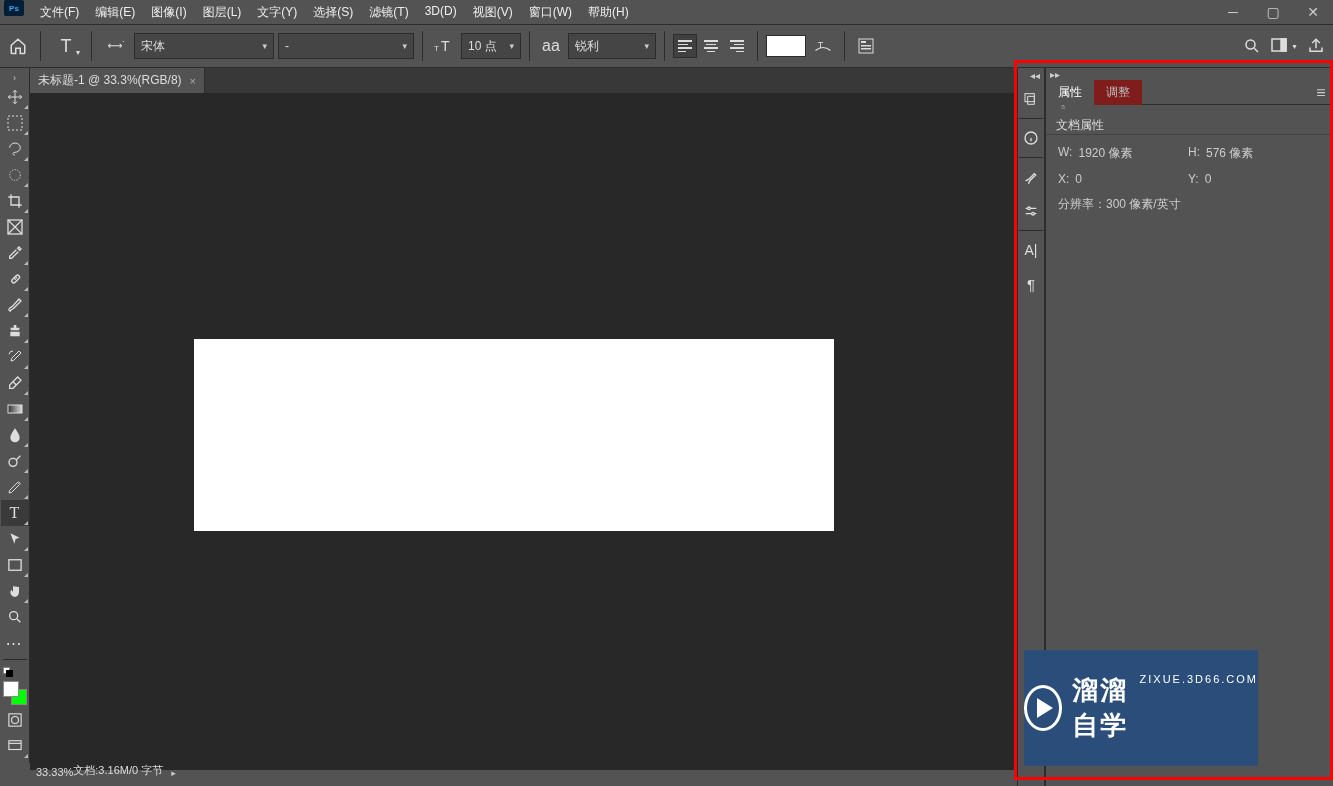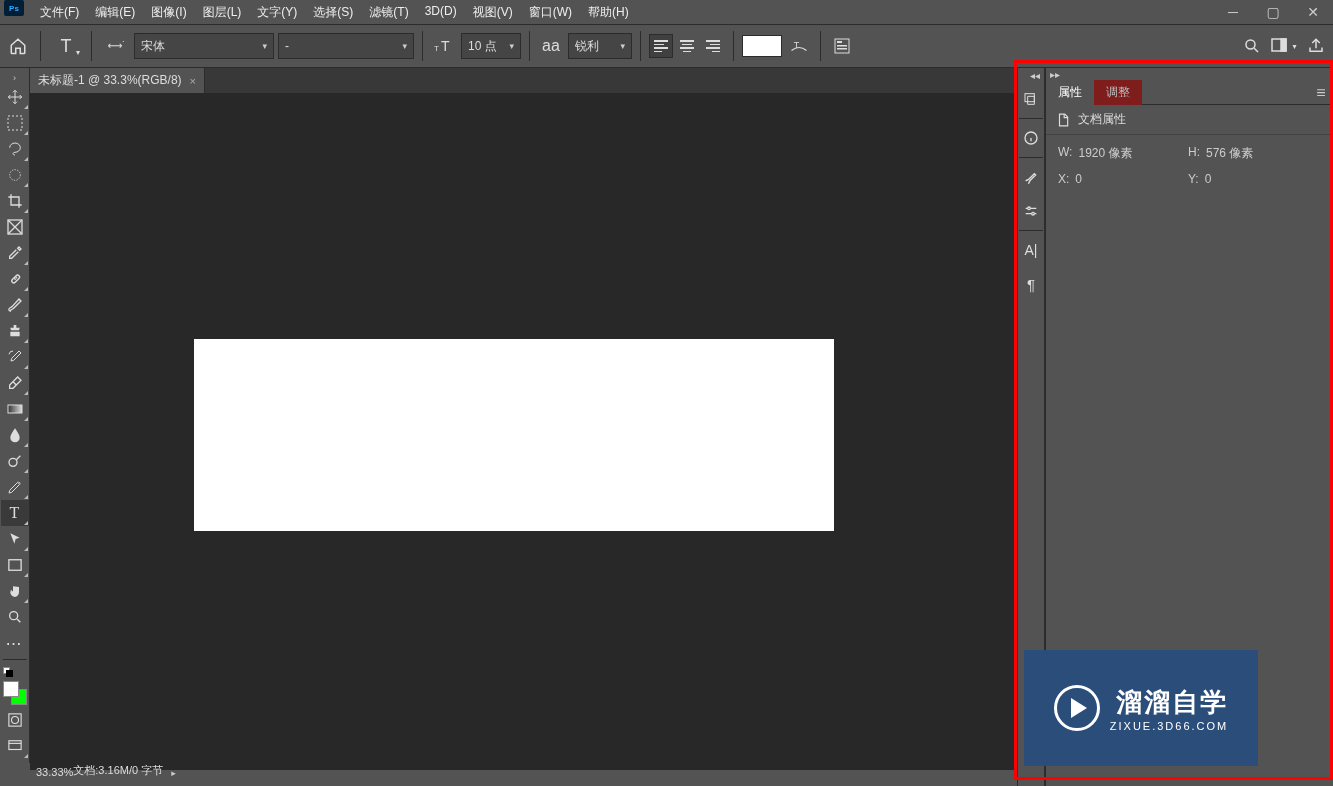--- a/index.html
+++ b/index.html
@@ -16,21 +16,21 @@
 .options-bar { height: 44px; background: #535353; border-top: 1px solid #2c2c2c; border-bottom: 1px solid #2c2c2c; display: flex; align-items: center; padding: 0 4px; gap: 4px; }
 .home-btn { width: 28px; height: 28px; display: flex; align-items: center; justify-content: center; color: #ddd; cursor: pointer; }
 .tool-indicator { width: 34px; height: 26px; display: flex; align-items: center; justify-content: center; color: #ddd; font-size: 18px; position: relative; }
 .vdivider { width: 1px; height: 30px; background: #2c2c2c; margin: 0 4px; }
 .orient-btn { width: 30px; height: 26px; display:flex; align-items:center; justify-content:center; color:#ddd; cursor:pointer; }
 .select-box { background: #454545; border: 1px solid #2c2c2c; height: 26px; display: flex; align-items: center; padding: 0 6px; color: #ddd; font-size: 12px; cursor: pointer; }
 .select-arrow { margin-left: auto; font-size: 9px; color: #ccc; }
 .font-family { width: 140px; }
 .font-style { width: 136px; }
 .size-box { width: 60px; }
-.aa-box { width: 64px; }
+.aa-box { width: 88px; }
 .opt-icon { width: 26px; height: 26px; display: flex; align-items: center; justify-content: center; color: #ddd; cursor: pointer; font-size: 12px; }
 .align-group { display: flex; gap: 2px; }
 .align-btn { width: 24px; height: 24px; display: flex; flex-direction: column; justify-content: center; gap: 2px; padding: 4px; cursor: pointer; background:#535353; border:1px solid transparent;}
 .align-btn.active{ background:#404040; border:1px solid #2c2c2c;}
 .align-line { height: 1.5px; background: #ddd; }
 .color-swatch { width: 40px; height: 22px; background: #fff; border: 1px solid #2c2c2c; cursor: pointer; }
 .right-icons { margin-left: auto; display: flex; gap: 6px; align-items: center; }
 
 
 .doc-tab-bar { position: absolute; top: 68px; left: 30px; right: 316px; height: 25px; background: #383838; display: flex; align-items: stretch; }
@@ -65,33 +65,33 @@
 .strip-btn { width:26px; height:32px; display:flex; align-items:center; justify-content:center; color:#ddd; cursor:pointer; margin:1px 0;}
 .strip-divider{ width:24px; height:1px; background:#2c2c2c; margin:2px 0;}
 
 
 .right-panel { position: absolute; top: 68px; right: 0; width: 288px; bottom: 0; background: #535353; border-left: 1px solid #2c2c2c; display:flex; flex-direction:column;}
 .panel-collapse{ height:13px; display:flex; align-items:center; padding-left:4px; color:#ccc; font-size:10px;}
 .panel-tabs { height: 24px; display:flex; align-items:center; border-bottom:1px solid #2c2c2c;}
 .panel-tab { padding: 4px 12px; font-size:12px; color:#bbb; cursor:pointer; background:#7f1d1d;}
 .panel-tab.active { background:#535353; color:#fff;}
 .panel-menu-btn{ margin-left:auto; width:24px; display:flex; align-items:center; justify-content:center; color:#ccc; cursor:pointer;}
-.prop-header { height:30px; display:flex; align-items:center; padding:0 10px; gap:8px; color:#ddd; font-size:12px; border-bottom:1px solid #424242;}
+.prop-header { height:30px; display:flex; padding:0 10px; gap:8px; color:#ddd; font-size:12px; border-bottom:1px solid #424242;flex-direction:column;}
 .prop-body { padding: 10px 12px; font-size:12px; color:#ccc; display:flex; flex-wrap:wrap; gap:10px 20px;}
 .prop-row{ width:110px; display:flex; gap:6px;}
 .prop-full{ width:100%; display:flex; gap:6px;}
 
 
 .highlight-box { position: absolute; top: 60px; right: 0px; width: 319px; height: 720px; border: 3px solid #ff0000; pointer-events: none; z-index: 100; }
 
 
 .watermark { position: absolute; bottom: 20px; right: 75px; width: 234px; height: 116px; background: #2a4d7a; display:flex; align-items:center; justify-content:center; gap:10px; z-index:50;}
 .wm-play{ width:46px; height:46px; border:3px solid #fff; border-radius:50%; display:flex; align-items:center; justify-content:center;}
 .wm-play-tri{ width:0;height:0; border-top:10px solid transparent; border-bottom:10px solid transparent; border-left:16px solid #fff; margin-left:4px;}
-.wm-text{ display:flex; flex-direction:column; color:#fff;text-align:right;}
+.wm-text{ display:flex; flex-direction:row; color:#fff;}
 .wm-big{ font-size:26px; font-weight:bold; letter-spacing:2px;}
 .wm-small{ font-size:11px; letter-spacing:2px;}
 
 svg { display:block; }
 </style>
 </head>
 <body>
 
 <div class="menu-bar">
   <div class="ps-icon">Ps</div>
@@ -457,20 +457,23 @@
         <span>576 像素</span>
       </div>
     <div class="prop-row">
         <span>X:</span>
         <span>0</span>
       </div>
     <div class="prop-row">
         <span>Y:</span>
         <span>0</span>
       </div>
+    <div class="prop-full">
+        <span>分辨率：300 像素/英寸</span>
+      </div>
   </div>
 </div>
 
 <div class="highlight-box"></div>
 
 <div class="watermark">
   <div class="wm-play">
       <div class="wm-play-tri"></div>
     </div>
   <div class="wm-text">

